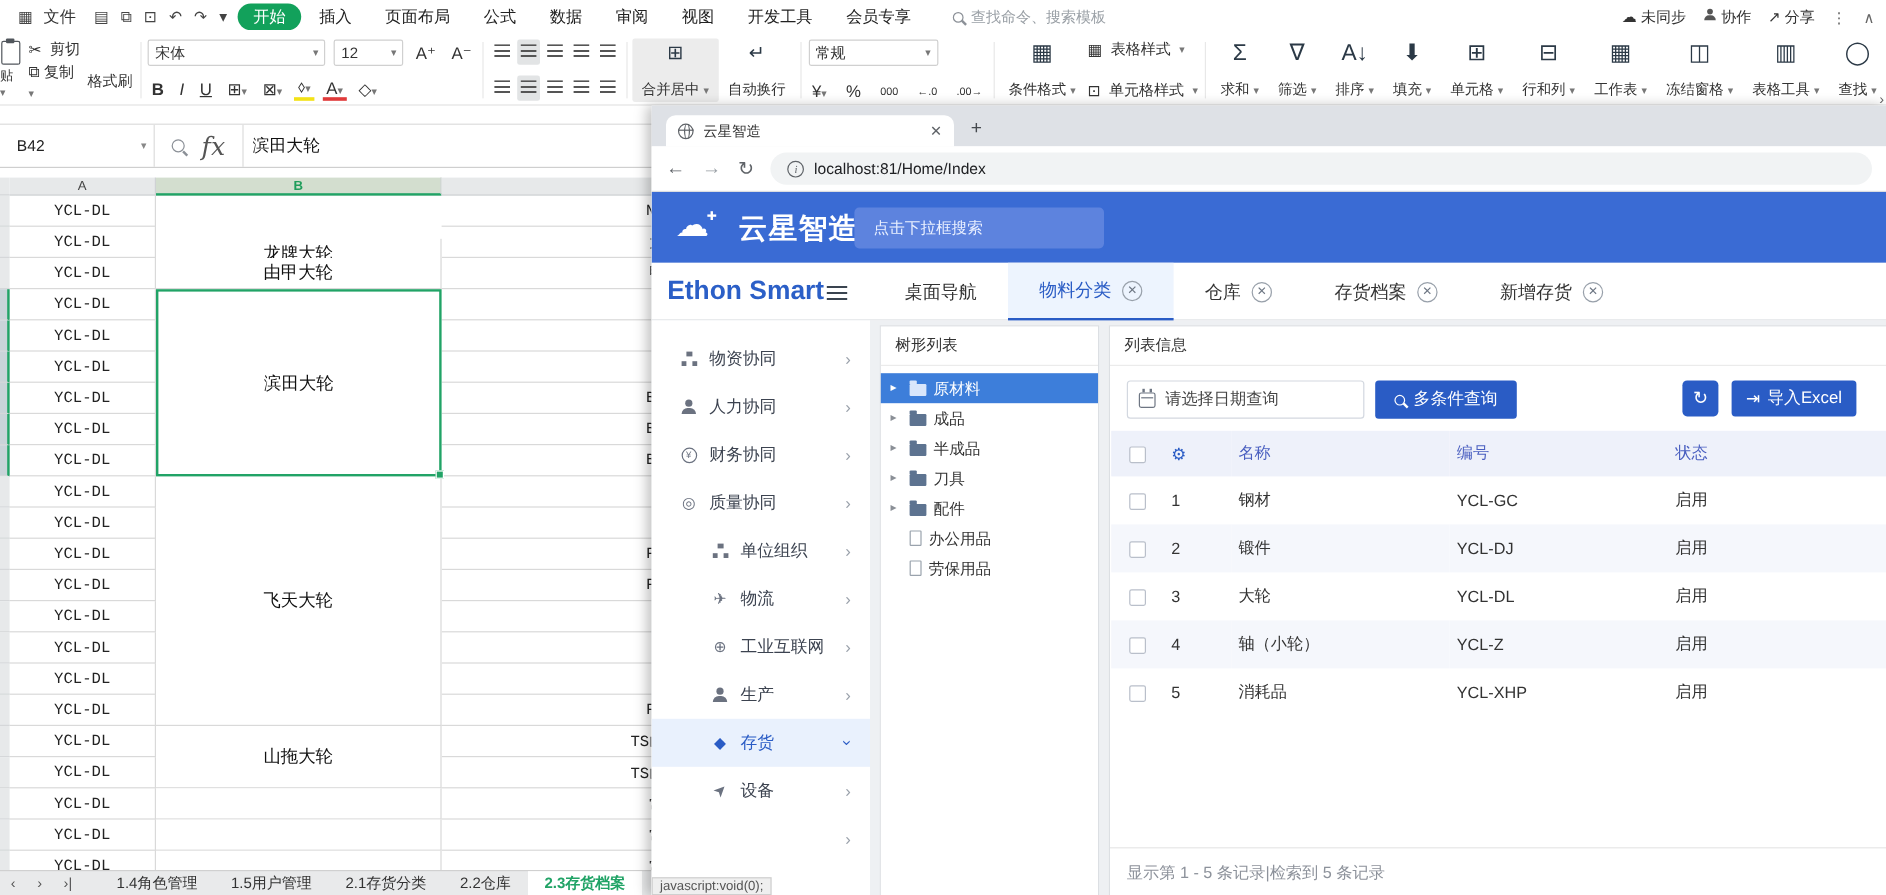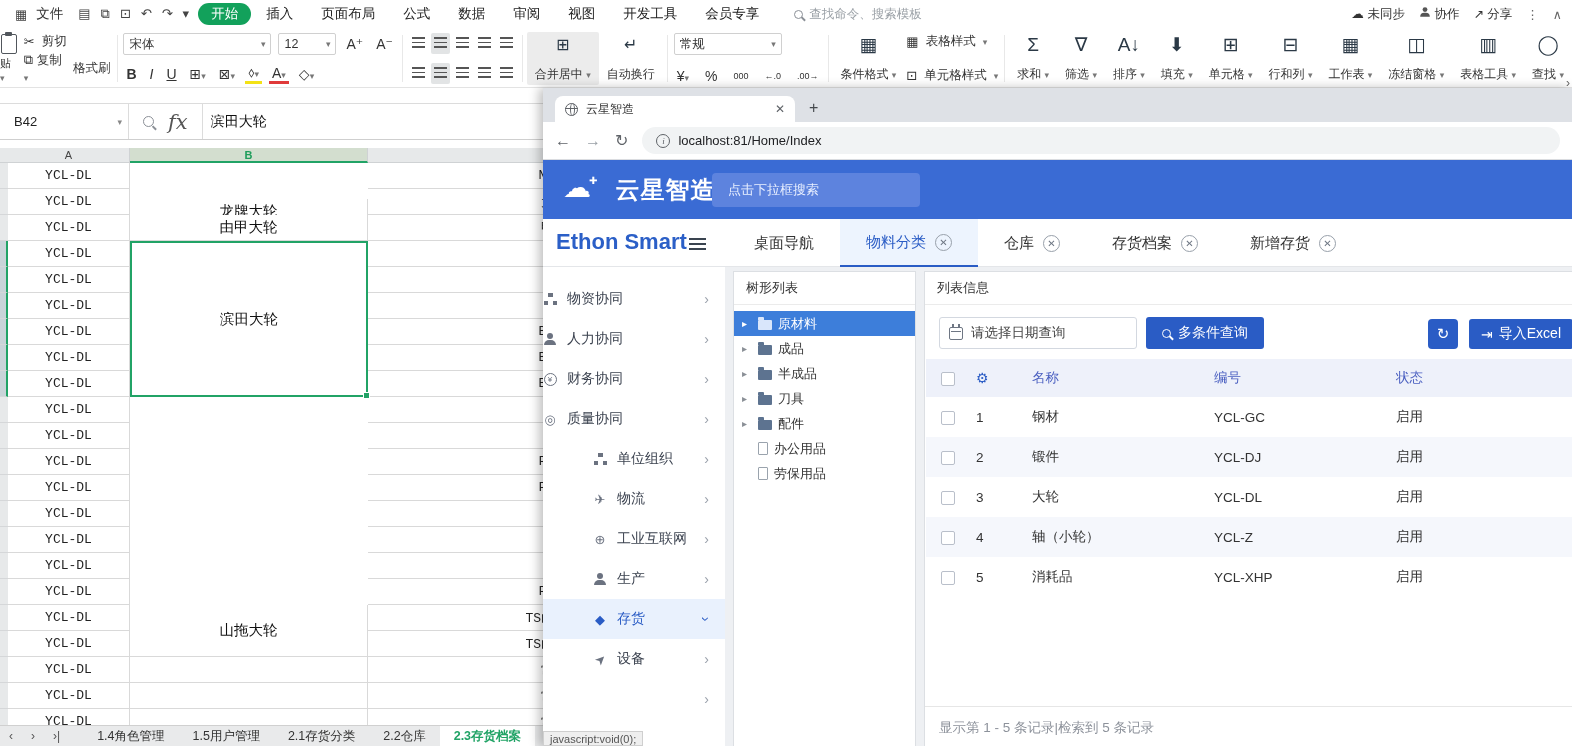--- a/index.html
+++ b/index.html
@@ -93,21 +93,21 @@
   .navband{position:absolute;left:0;top:59px;width:100%;height:48px;background:#fff;border-bottom:1px solid #e4e6e9}
   .ethon{position:absolute;left:13px;top:10px;font-size:22px;font-weight:bold;color:#2b5fc7}
   .burger{position:absolute;left:146px;top:19px;width:17px;height:12px;background:repeating-linear-gradient(to bottom,#3a4450 0 2px,transparent 2px 5px)}
   .ntabs{position:absolute;left:185px;top:0;right:0;height:48px;display:flex;align-items:stretch}
   .ntab{display:flex;align-items:center;gap:9px;padding:0 26px;font-size:15px;color:#333}
   .ntab.active{background:#edf4fe;color:#2a5cc5;border-bottom:2px solid #2a5cc5}
   .xcirc{width:17px;height:17px;border:1px solid #98a0aa;border-radius:50%;color:#6d7683;font-size:10px;display:flex;align-items:center;justify-content:center}
 
   .content{position:absolute;left:0;top:107px;width:100%;bottom:0}
   .sbar{position:absolute;left:0;top:0;width:182px;bottom:0;background:#fff;padding-top:12px}
-  .sitem{height:40px;display:flex;align-items:center;gap:10px;color:#3c4350;font-size:14px;position:relative}
+  .sitem{height:40px;display:flex;align-items:center;gap:10px;padding-left:24px;color:#3c4350;font-size:14px;position:relative}
   .sitem.lv1{padding-left:50px}
   .sitem .chev{position:absolute;right:16px;color:#9aa1ab;font-size:14px}
   .sitem .chev.down{transform:rotate(90deg)}
   .sitem.active{background:#e9f1fd;color:#2a5cc5}
   .sitem.active .chev{color:#2a5cc5}
   .sic{width:14px;display:inline-flex;justify-content:center;color:#6b7280;font-size:13px;flex:none}
   .sitem.active .sic{color:#2a5cc5}
   .ic-org{position:relative;width:13px;height:12px}
   .ic-org::before{content:"";position:absolute;top:0;left:4px;width:5px;height:4px;background:currentColor}
   .ic-org::after{content:"";position:absolute;bottom:0;left:0;width:4px;height:4px;background:currentColor;box-shadow:9px 0 currentColor}
@@ -125,21 +125,21 @@
   .titem{height:25px;display:flex;align-items:center;gap:6px;padding-left:8px;font-size:13px;color:#333}
   .titem .arr{width:10px;color:#8a8f96;font-size:10px;flex:none}
   .titem.selected{background:#3d7eda;color:#fff}
   .titem.selected .arr{color:#fff}
   .folder{width:14px;height:10px;background:#5d7390;border-radius:1px;position:relative;flex:none;margin-top:2px}
   .folder::before{content:"";position:absolute;top:-3px;left:0;width:6px;height:3px;background:#5d7390;border-radius:1px 1px 0 0}
   .titem.selected .folder,.titem.selected .folder::before{background:#d9e6fb}
   .fileic{width:10px;height:13px;background:#fff;border:1px solid #9aa3ad;border-radius:1px;flex:none}
 
   .maincard{left:381px;right:-2px}
-  .ptoolbar{display:flex;align-items:flex-end;margin:12px 0 10px 14px}
+  .ptoolbar{display:flex;align-items:flex-start;margin:12px 26px 10px 14px}
   .dateinput{width:198px;height:32px;border:1px solid #d3d8e0;border-radius:3px;display:flex;align-items:center;gap:8px;padding:0 9px;font-size:13.5px;color:#444;background:#fff}
   .calic{width:14px;height:13px;border:1.5px solid #6e7683;border-radius:2px;position:relative}
   .calic::before{content:"";position:absolute;top:-4px;left:2px;width:2px;height:3px;background:#6e7683;box-shadow:6px 0 #6e7683}
   .calic::after{content:"";position:absolute;top:3px;left:1px;right:1px;height:1.5px;background:#6e7683}
   .bluebtn{height:32px;background:#2a5cc5;color:#fff;border-radius:3px;display:flex;align-items:center;gap:7px;padding:0 16px;font-size:14px;margin-left:9px;white-space:nowrap}
   .bluebtn .mag{border-color:#fff}.bluebtn .mag::after{background:#fff}
   .sqbtn{width:30px;height:30px;background:#2a5cc5;color:#fff;border-radius:4px;display:flex;align-items:center;justify-content:center;font-size:15px;margin-left:auto}
   .impbtn{height:30px;background:#2a5cc5;color:#fff;border-radius:3px;display:flex;align-items:center;gap:6px;padding:0 12px;font-size:14px;margin-left:11px;white-space:nowrap}
 
   table.ptable{width:calc(100% - 2px);border-collapse:collapse;margin:2px 1px 0 1px;table-layout:fixed}
@@ -460,20 +460,21 @@
           <div class="cC">常</div>
         </div>
         <div class="grow" style="top: 561px;">
           <div class="rh"></div>
           <div class="cA">YCL-DL</div>
           <div class="cC">常</div>
         </div>
         <div class="bcell" style="top: 41px; height: 26px; margin-top: 10px;">龙牌大轮</div>
         <div class="bcell" style="top: 67px; height: 26px;">由甲大轮</div>
         <div class="bcell sel" style="top: 93px; height: 156px;">滨田大轮<span class="handle"></span></div>
+        <div class="bcell" style="top: 249px; height: 208px;">飞天大轮</div>
         <div class="bcell" style="top: 457px; height: 52px;">山拖大轮</div>
         <div class="bcell" style="top: 509px; height: 26px;"></div>
         <div class="bcell" style="top: 535px; height: 26px;"></div>
         <div class="bcell" style="top: 561px; height: 26px;"></div>
       </div>
 
     <div class="sheetbar">
       <span class="snav">‹</span>
       <span class="snav">›</span>
       <span class="snav">›|</span>

